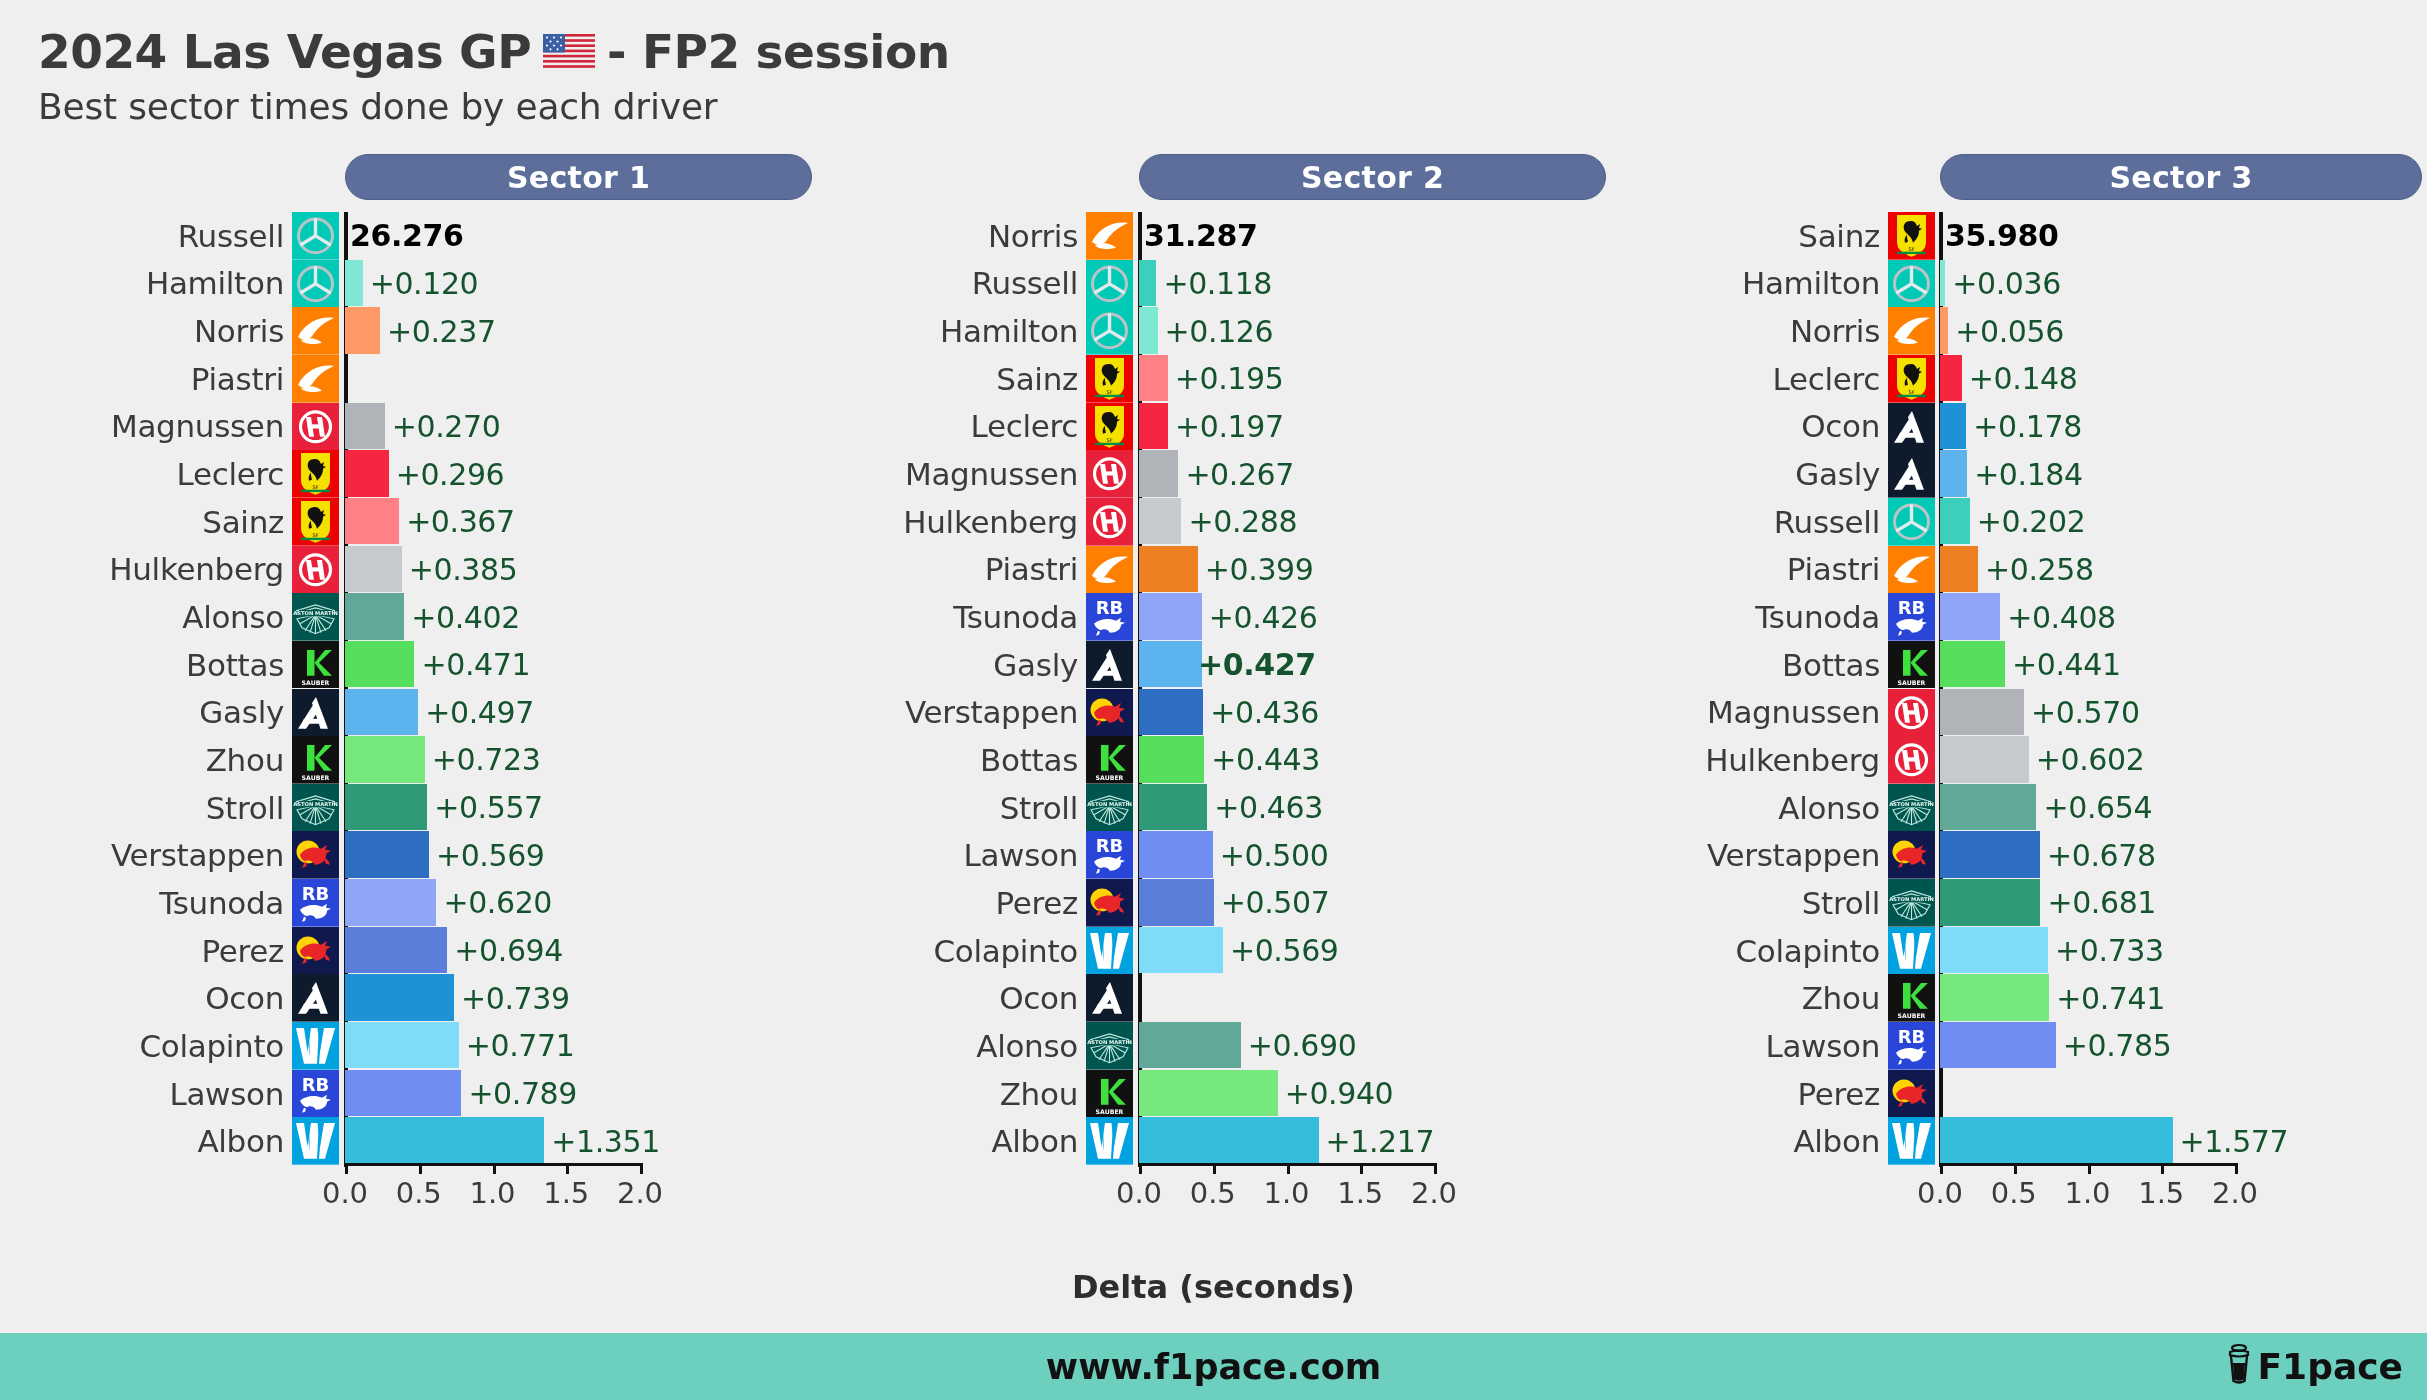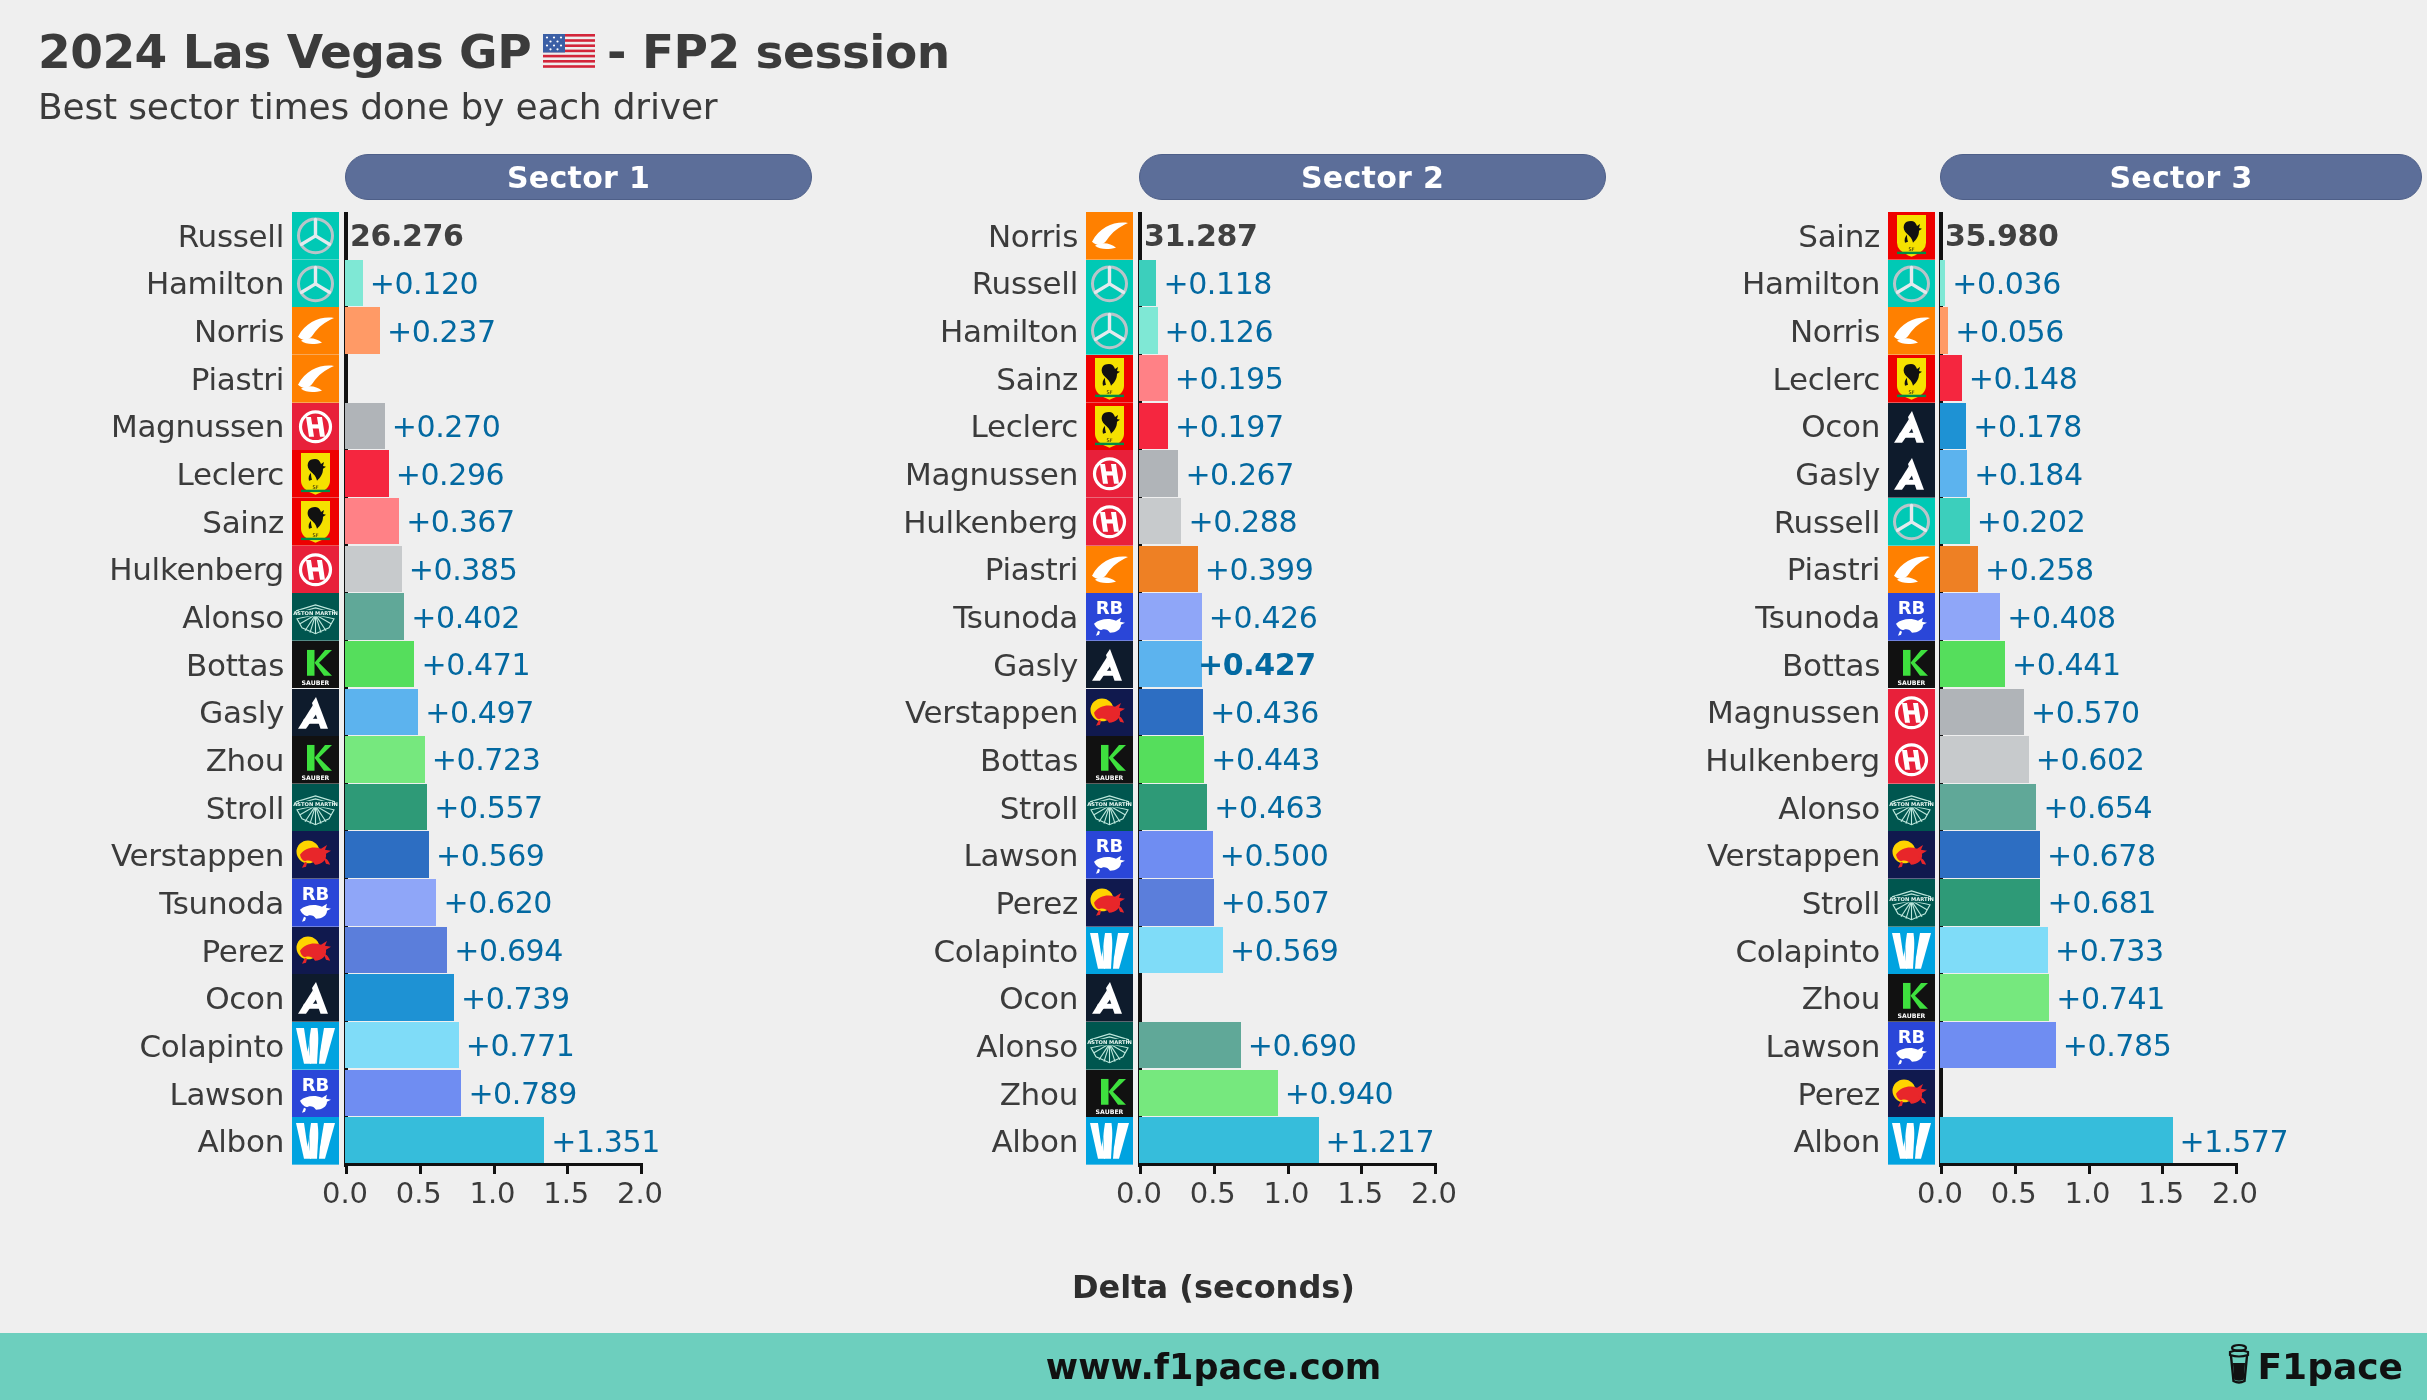--- a/index.html
+++ b/index.html
@@ -76,24 +76,24 @@
   .barwrap { position: absolute; top: 0; height: 47.65px; }
   .p0 .barwrap { left: 345px; right: 0; }
   .p1 .barwrap { left: 327px; right: 0; }
   .p2 .barwrap { left: 320px; right: 0; }
 
   .bar { position: absolute; left: 0; top: 0; height: 47.65px; }
 
   .vlabel {
     position: absolute; top: 0; height: 47.65px;
     display: flex; align-items: center;
-    font-size: 30px; color: #0369a1; white-space: nowrap;
+    font-size: 30px; color: #14532d; white-space: nowrap;
     padding-left: 7px; letter-spacing: -0.4px;
   }
-  .vlabel.leader { font-weight: bold; color: #404040; padding-left: 5px; }
+  .vlabel.leader { font-weight: bold; color: #000000; padding-left: 5px; }
 
   
   .axis { position: absolute; bottom: 37px; height: 2px; }
   .p0 .axis { left: 345px; width: 295px; }
   .p1 .axis { left: 327px; width: 295px; }
   .p2 .axis { left: 320px; width: 295px; }
   .axisline { position: absolute; left: 0; right: 0; top: 0; height: 3px; background: #111; }
   .tick { position: absolute; top: 0; width: 3px; height: 11px; background: #111; }
   .ticklabel {
     position: absolute; top: 13px; font-size: 29px; color: #3B3B3B;

